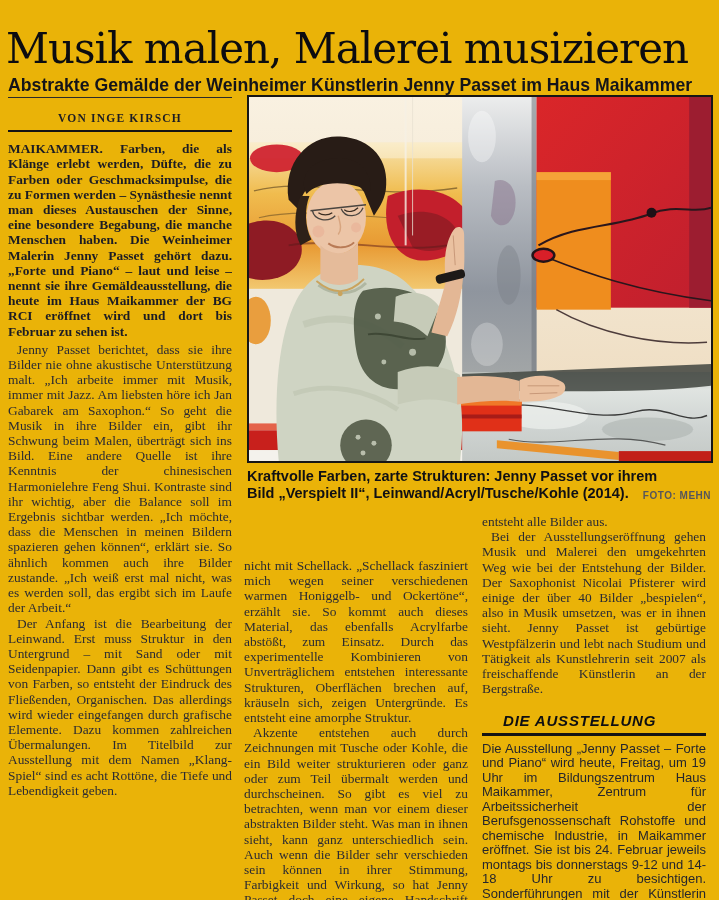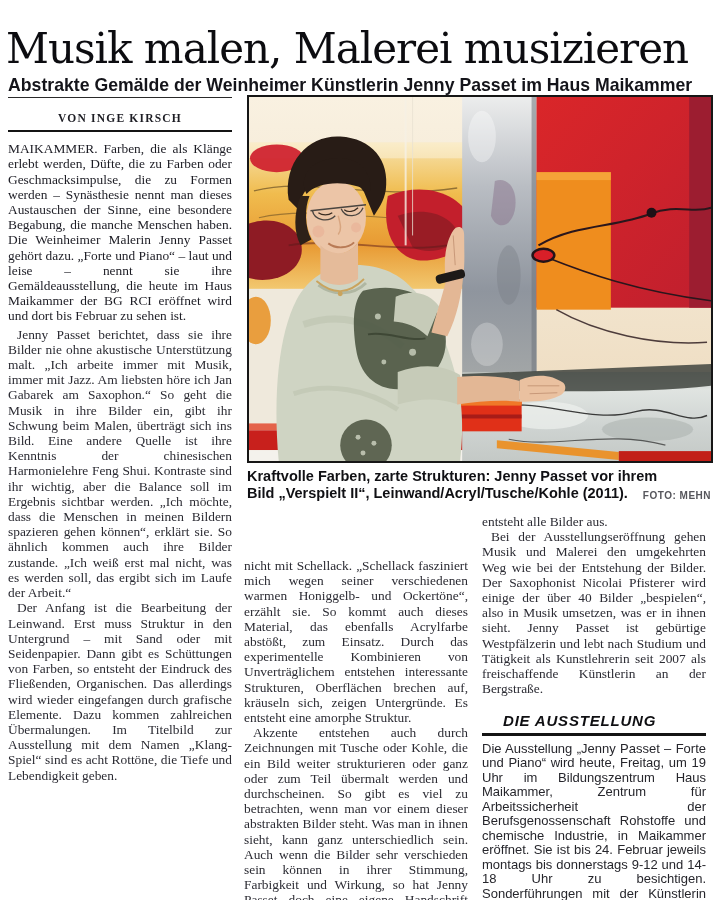--- a/index.html
+++ b/index.html
@@ -1,18 +1,18 @@
 <!DOCTYPE html>
 <html lang="de"><head>
 <meta charset="utf-8">
 <style>
   html,body{margin:0;padding:0;background:#e9e7e2;}
   .page{
     position:relative;width:719px;height:900px;margin:0 auto;
-    background:#ffffff;overflow:hidden;
+    background:#eab308;overflow:hidden;
     font-family:"Liberation Serif",serif;color:#2b2b33;
   }
   
   .headline{
     position:absolute;left:6px;top:-4px;width:710px;
     font-family:"DejaVu Serif",serif;font-size:42px;font-weight:500;
     letter-spacing:-1px;color:#0c0c10;white-space:nowrap;
   }
   .subheadline{
     position:absolute;left:8px;top:58px;width:740px;
@@ -26,21 +26,21 @@
        hyphens:auto;-webkit-hyphens:auto;}
   .col p{margin:0;text-indent:9px;}
   .col p.noindent{text-indent:0;}
   .col-left{left:8px;top:97px;height:803px;}
   .col-mid{left:244px;top:514px;height:386px;margin-top:44px;}
   .col-right{left:482px;top:514px;height:386px;}
   .byline-block{border-top:1px solid #2a2a2a;border-bottom:2.5px solid #141414;
       padding:12px 0 4px 0;margin-bottom:9px;text-align:center;}
   .byline{font-family:"Liberation Serif",serif;font-weight:bold;font-size:11.5px;
       letter-spacing:1.2px;color:#1d1d24;}
-  .lead{font-weight:normal;color:#1c1c24;margin-bottom:3px !important;}
+  .lead{font-weight:bold;color:#1c1c24;margin-bottom:3px !important;}
   
   .photo{position:absolute;left:247px;top:95px;width:462px;height:364px;
       border:2px solid #161616;background:#eadfc9;}
   .photo svg{display:block;width:100%;height:100%;}
   .caption{position:absolute;left:247px;top:468px;width:466px;
       font-family:"Liberation Sans",sans-serif;font-weight:bold;
       font-size:14.5px;line-height:17px;color:#101014;text-align:left;}
   .caption .credit{position:absolute;right:2px;top:19px;
       font-size:10px;font-weight:bold;color:#56565c;letter-spacing:.5px;padding-left:28px;}
   .caption-text{display:block;width:440px;}
@@ -217,21 +217,21 @@
           <circle cx="108" cy="132" r="5" fill="#e59a83" opacity="0.3"></circle>
           <path d="M72,150 L72,184 C82,192 100,192 110,184 L110,146 C102,160 84,162 72,150 Z" fill="#e5bb9a"></path>
           <path d="M68,186 C85,200 100,200 116,184" stroke="#caa35c" stroke-width="1.8" fill="none"></path>
           <circle cx="92" cy="199" r="2.5" fill="#caa35c"></circle>
         </g>
       </g>
     </svg>
   </figure>
 
   <div class="caption">
-    <span class="caption-text">Kraftvolle Farben, zarte Strukturen: Jenny Passet vor ihrem Bild „Verspielt II“, Leinwand/Acryl/Tusche/Kohle (2011).</span>
+    <span class="caption-text">Kraftvolle Farben, zarte Strukturen: Jenny Passet vor ihrem Bild „Verspielt II“, Leinwand/Acryl/Tusche/Kohle (2014).</span>
     <span class="credit">FOTO: MEHN</span>
   </div>
 
   <div class="col col-mid">
     <p class="noindent">nicht mit Schellack. „Schellack fasziniert mich wegen seiner verschiedenen warmen Honiggelb- und Ockertöne“, erzählt sie. So kommt auch dieses Material, das ebenfalls Acrylfarbe abstößt, zum Einsatz. Durch das experimentelle Kombinieren von Unverträglichem entstehen interessante Strukturen, Oberflächen brechen auf, kräuseln sich, zeigen Untergründe. Es entsteht eine amorphe Struktur.</p>
     <p>Akzente entstehen auch durch Zeichnungen mit Tusche oder Kohle, die ein Bild weiter strukturieren oder ganz oder zum Teil übermalt werden und durchscheinen. So gibt es viel zu betrachten, wenn man vor einem dieser abstrakten Bilder steht. Was man in ihnen sieht, kann ganz unterschiedlich sein. Auch wenn die Bilder sehr verschieden sein können in ihrer Stimmung, Farbigkeit und Wirkung, so hat Jenny Passet doch eine eigene Handschrift entwickelt, Struktur, Rhythmik und Ausgeglichenheit</p>
   </div>
 
   <div class="col col-right">
     <p class="noindent">entsteht alle Bilder aus.</p>

